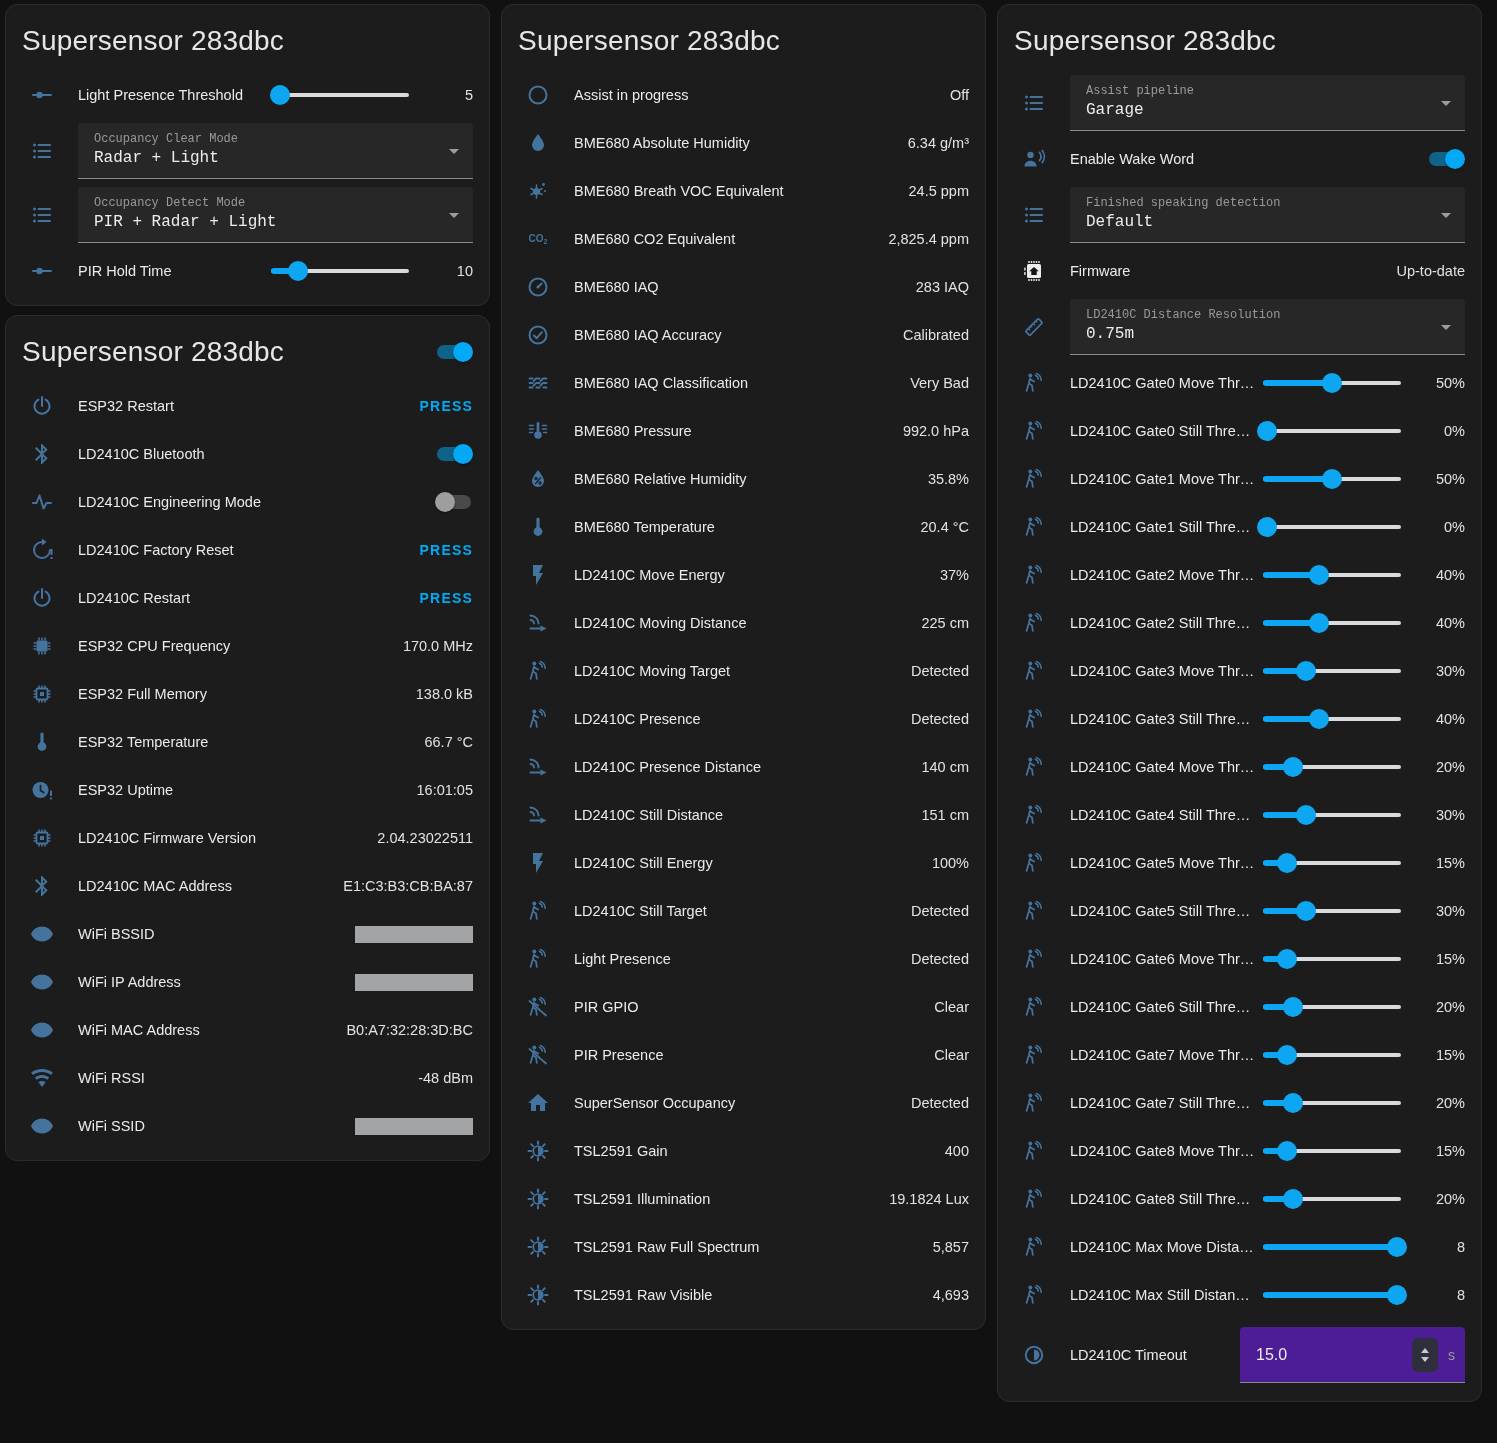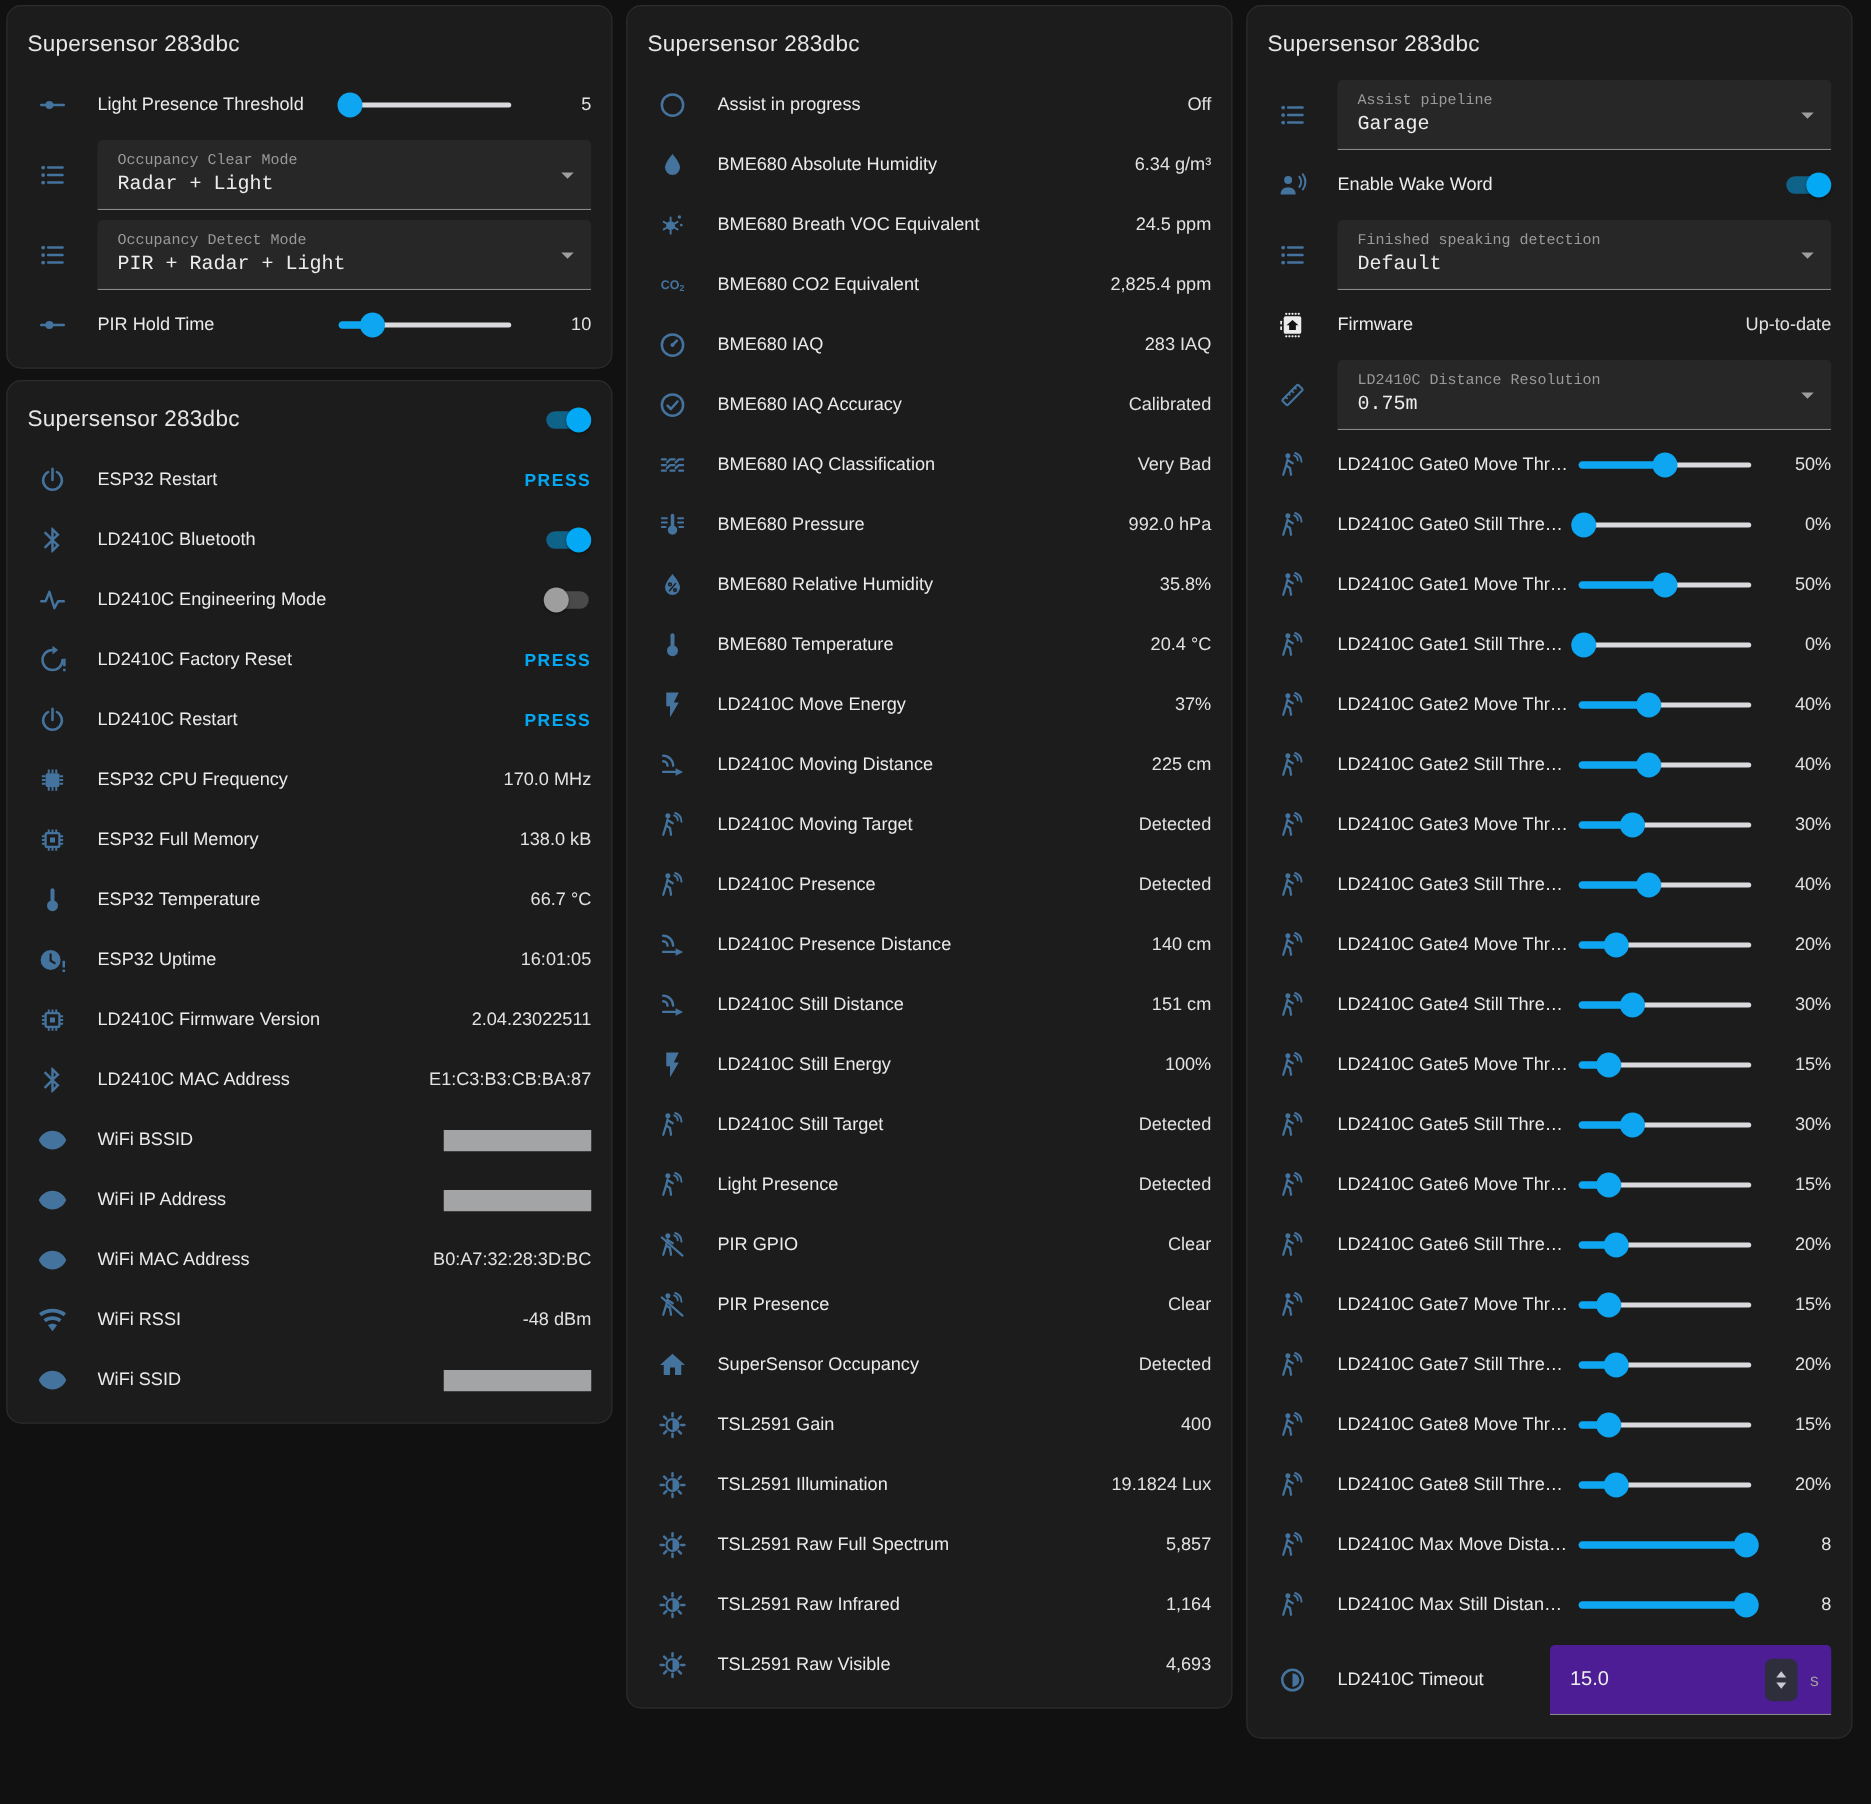--- a/index.html
+++ b/index.html
@@ -1,20 +1,20 @@
 <!DOCTYPE html>
 <html><head>
 <meta charset="utf-8">
 <style>
   html,body{margin:0;padding:0;background:#111111;font-family:"Liberation Sans",sans-serif;color:#e8e8e8;}
   #app{display:flex;align-items:flex-start;gap:11px;padding:4px 5px;width:1487px;box-sizing:border-box;}
   .col{flex:1;min-width:0;display:flex;flex-direction:column;gap:9px;}
   .card{background:#1c1c1c;border:1px solid #2c2c2c;border-radius:12px;padding-bottom:10px;overflow:hidden;}
   .card-header{display:flex;align-items:center;justify-content:space-between;padding:20px 16px 14px 16px;}
-  .card-title{margin:0;font-size:18px;font-weight:400;color:#e6e6e6;letter-spacing:.2px;}
+  .card-title{margin:0;font-size:28px;font-weight:400;color:#e6e6e6;letter-spacing:.2px;}
   
   .row{display:flex;align-items:center;height:48px;padding:0 16px;}
   .icon{width:40px;flex:none;display:flex;justify-content:center;align-items:center;color:#44739e;}
   .label{flex:1;min-width:0;margin-left:16px;font-size:14.5px;color:#ebebeb;white-space:nowrap;overflow:hidden;text-overflow:ellipsis;}
   .value{margin-left:12px;font-size:14.5px;color:#e2e2e2;white-space:nowrap;}
   .slider-value{width:52px;text-align:right;flex:none;}
   .press{color:#03a9f4;font-family:"Liberation Sans",sans-serif;font-size:14px;font-weight:700;letter-spacing:1.2px;background:none;border:none;padding:0 0 0 12px;cursor:pointer;}
   
   .switch{position:relative;width:38px;height:20px;flex:none;margin-left:12px;cursor:pointer;display:inline-block;}
   .switch .track{position:absolute;left:2px;right:2px;top:3px;height:14px;border-radius:7px;background:#4a4a4a;}
@@ -624,33 +624,20 @@
         <div class="row">
           <span class="icon">
             <svg viewBox="0 0 24 24" width="24" height="24" aria-hidden="true">
               <g stroke="currentColor" stroke-width="2" stroke-linecap="round">
                 <path d="M12 2.5v2.5M12 19v2.5M2.5 12H5M19 12h2.5M5.3 5.3l1.8 1.8M16.9 16.9l1.8 1.8M18.7 5.3L16.9 7.1M7.1 16.9l-1.8 1.8"></path>
               </g>
               <circle cx="12" cy="12" r="4.8" fill="none" stroke="currentColor" stroke-width="1.8"></circle>
               <path d="M12 7.2a4.8 4.8 0 0 1 0 9.6z" fill="currentColor"></path>
             </svg>
           </span>
-          <span class="label">TSL2591 Raw Infrared</span>
-          <span class="value">1,164</span>
-        </div>
-        <div class="row">
-          <span class="icon">
-            <svg viewBox="0 0 24 24" width="24" height="24" aria-hidden="true">
-              <g stroke="currentColor" stroke-width="2" stroke-linecap="round">
-                <path d="M12 2.5v2.5M12 19v2.5M2.5 12H5M19 12h2.5M5.3 5.3l1.8 1.8M16.9 16.9l1.8 1.8M18.7 5.3L16.9 7.1M7.1 16.9l-1.8 1.8"></path>
-              </g>
-              <circle cx="12" cy="12" r="4.8" fill="none" stroke="currentColor" stroke-width="1.8"></circle>
-              <path d="M12 7.2a4.8 4.8 0 0 1 0 9.6z" fill="currentColor"></path>
-            </svg>
-          </span>
           <span class="label">TSL2591 Raw Visible</span>
           <span class="value">4,693</span>
         </div>
       </section>
     </div>
     <div class="col">
       <section class="card">
         <div class="card-header">
           <h2 class="card-title">Supersensor 283dbc</h2>
         </div>

